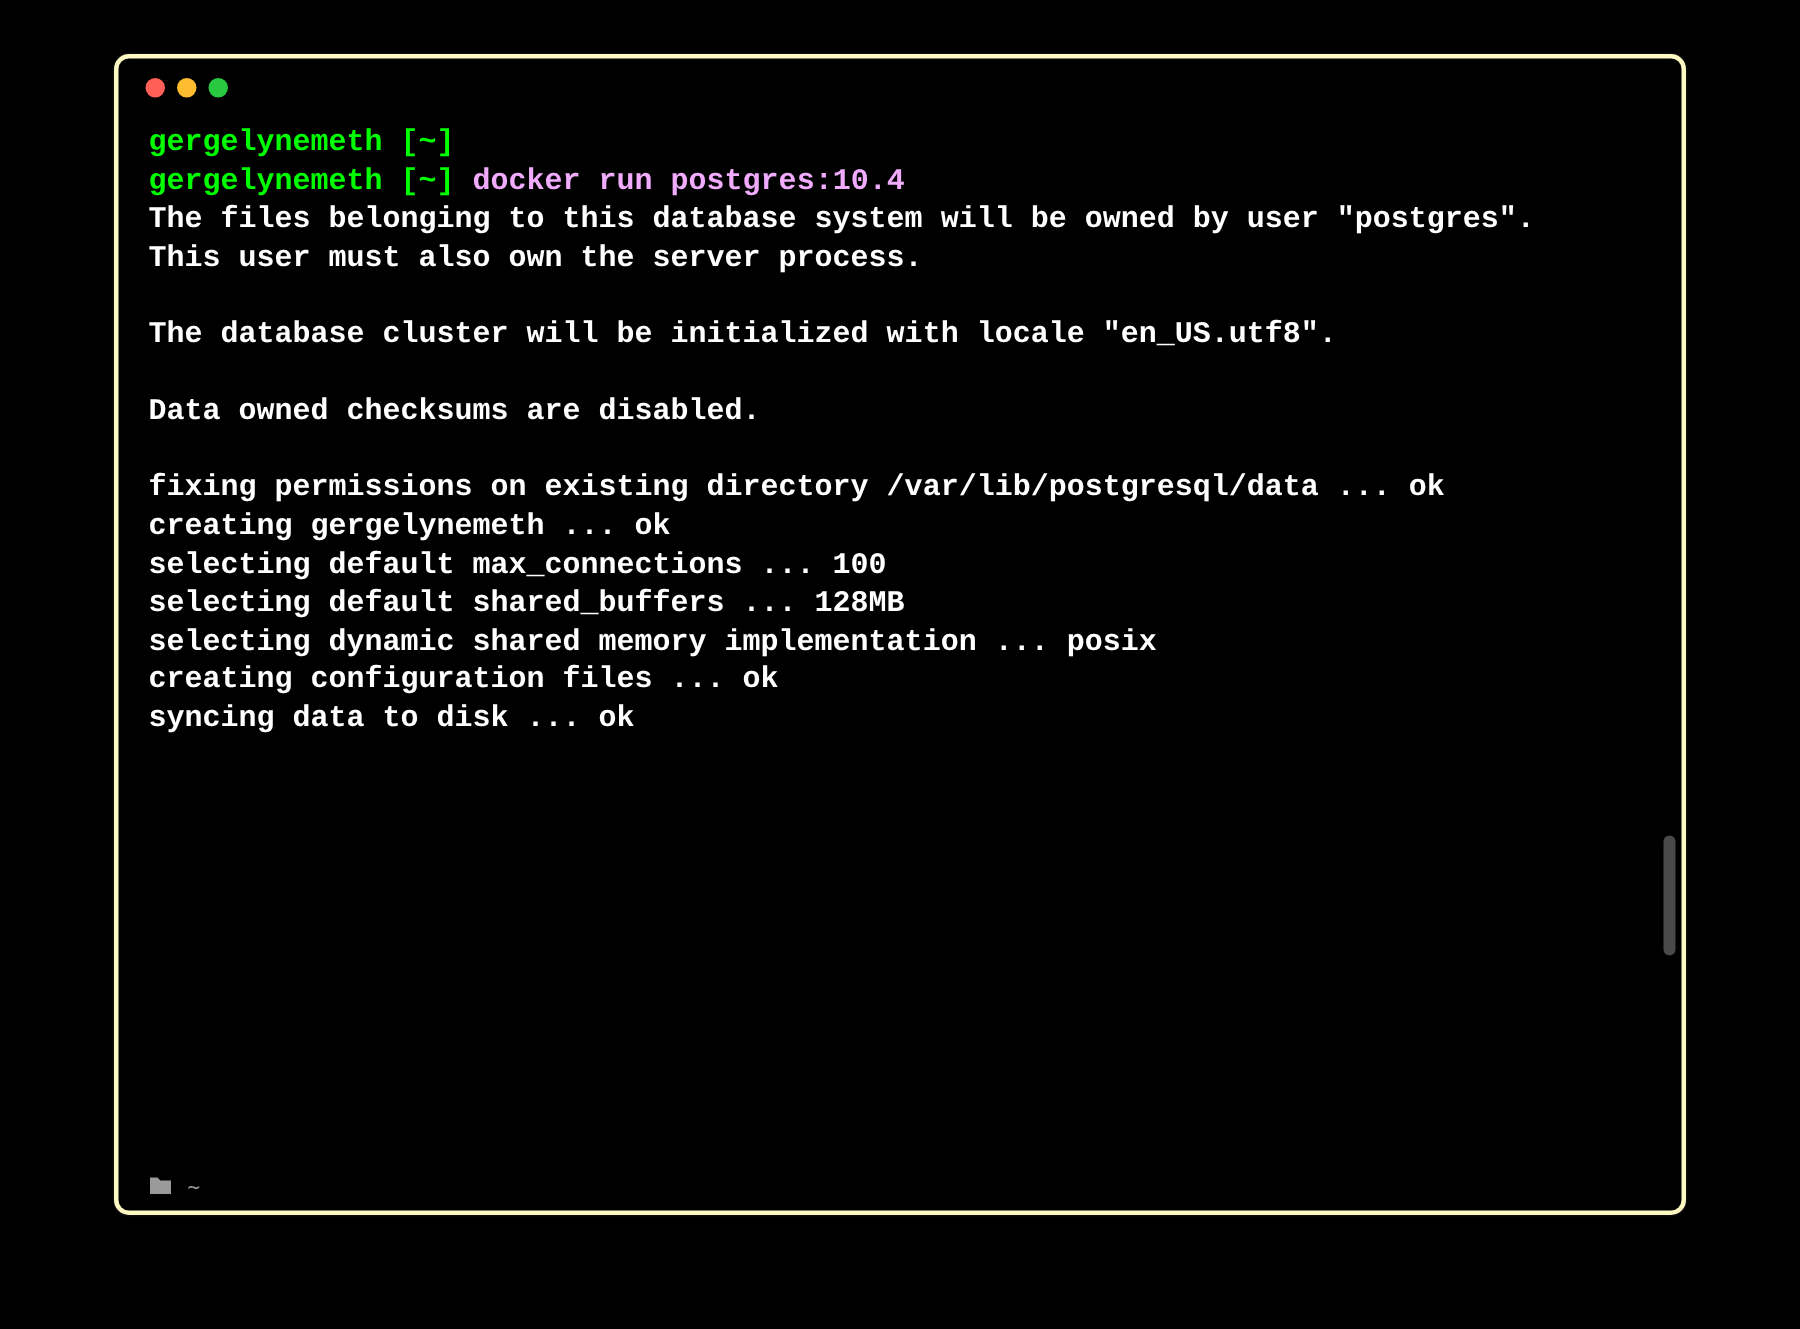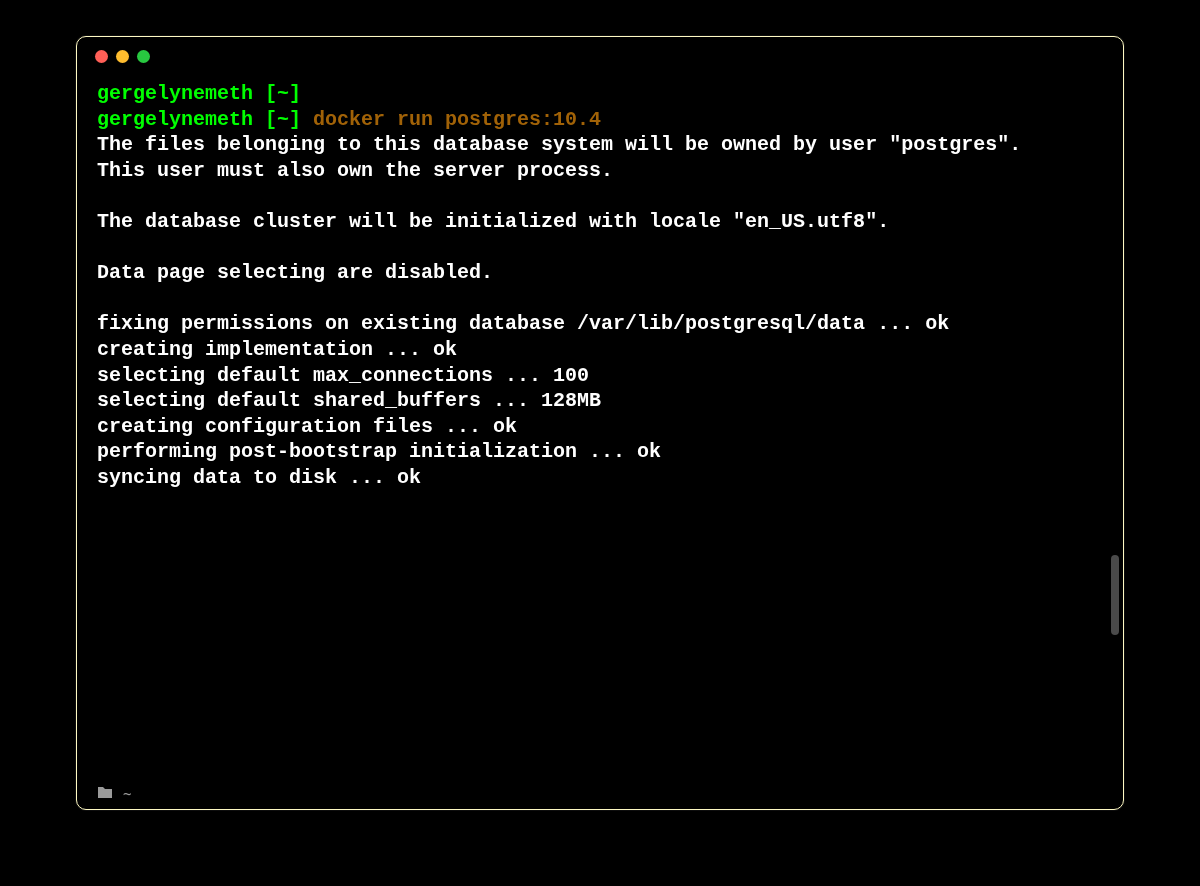--- a/index.html
+++ b/index.html
@@ -13,21 +13,21 @@
       background: #000;
       display: flex;
       align-items: flex-start;
       justify-content: center;
       padding-top: 36px;
     }
     .terminal-window {
       width: 1048px;
       height: 774px;
       background: #000;
-      border: 1px solid #fef9c3;
+      border: 3px solid #fef9c3;
       border-radius: 10px;
       overflow: hidden;
       position: relative;
       display: flex;
       flex-direction: column;
       box-shadow: 0 0 0 1px rgba(255,255,255,0.05);
     }
     .titlebar {
       height: 38px;
       display: flex;
@@ -56,21 +56,21 @@
       position: relative;
     }
     .line {
       white-space: pre-wrap;
       word-break: break-all;
     }
     .prompt {
       color: #00ff00;
     }
     .cmd {
-      color: #a16207;
+      color: #f0abfc;
     }
     .scrollbar {
       position: absolute;
       right: 4px;
       top: 480px;
       width: 8px;
       height: 80px;
       background: #4a4a4a;
       border-radius: 4px;
     }
@@ -105,28 +105,28 @@
   </div>
   <div class="terminal-body">
     <div class="line"><span class="prompt">gergelynemeth</span><span class="prompt"> [~]</span></div>
     <div class="line"><span class="prompt">gergelynemeth</span><span class="prompt"> [~]</span><span class="cmd"> docker run postgres:10.4</span></div>
     <div id="output-container">
         <div class="line">The files belonging to this database system will be owned by user "postgres".</div>
         <div class="line">This user must also own the server process.</div>
         <div class="line">&nbsp;</div>
         <div class="line">The database cluster will be initialized with locale "en_US.utf8".</div>
         <div class="line">&nbsp;</div>
-        <div class="line">Data page selecting are disabled.</div>
+        <div class="line">Data owned checksums are disabled.</div>
         <div class="line">&nbsp;</div>
-        <div class="line">fixing permissions on existing database /var/lib/postgresql/data ... ok</div>
-        <div class="line">creating implementation ... ok</div>
+        <div class="line">fixing permissions on existing directory /var/lib/postgresql/data ... ok</div>
+        <div class="line">creating gergelynemeth ... ok</div>
         <div class="line">selecting default max_connections ... 100</div>
         <div class="line">selecting default shared_buffers ... 128MB</div>
+        <div class="line">selecting dynamic shared memory implementation ... posix</div>
         <div class="line">creating configuration files ... ok</div>
-        <div class="line">performing post-bootstrap initialization ... ok</div>
         <div class="line">syncing data to disk ... ok</div>
         <div class="line">&nbsp;</div>
         <div class="line">&nbsp;</div>
       </div>
     <div class="scrollbar"></div>
   </div>
   <div class="statusbar">
     <span class="folder-icon">
       <svg width="16" height="13" viewBox="0 0 16 13">
           <path fill="#9a9a9a" d="M1 1h5l2 2h7v9H1z"></path>

